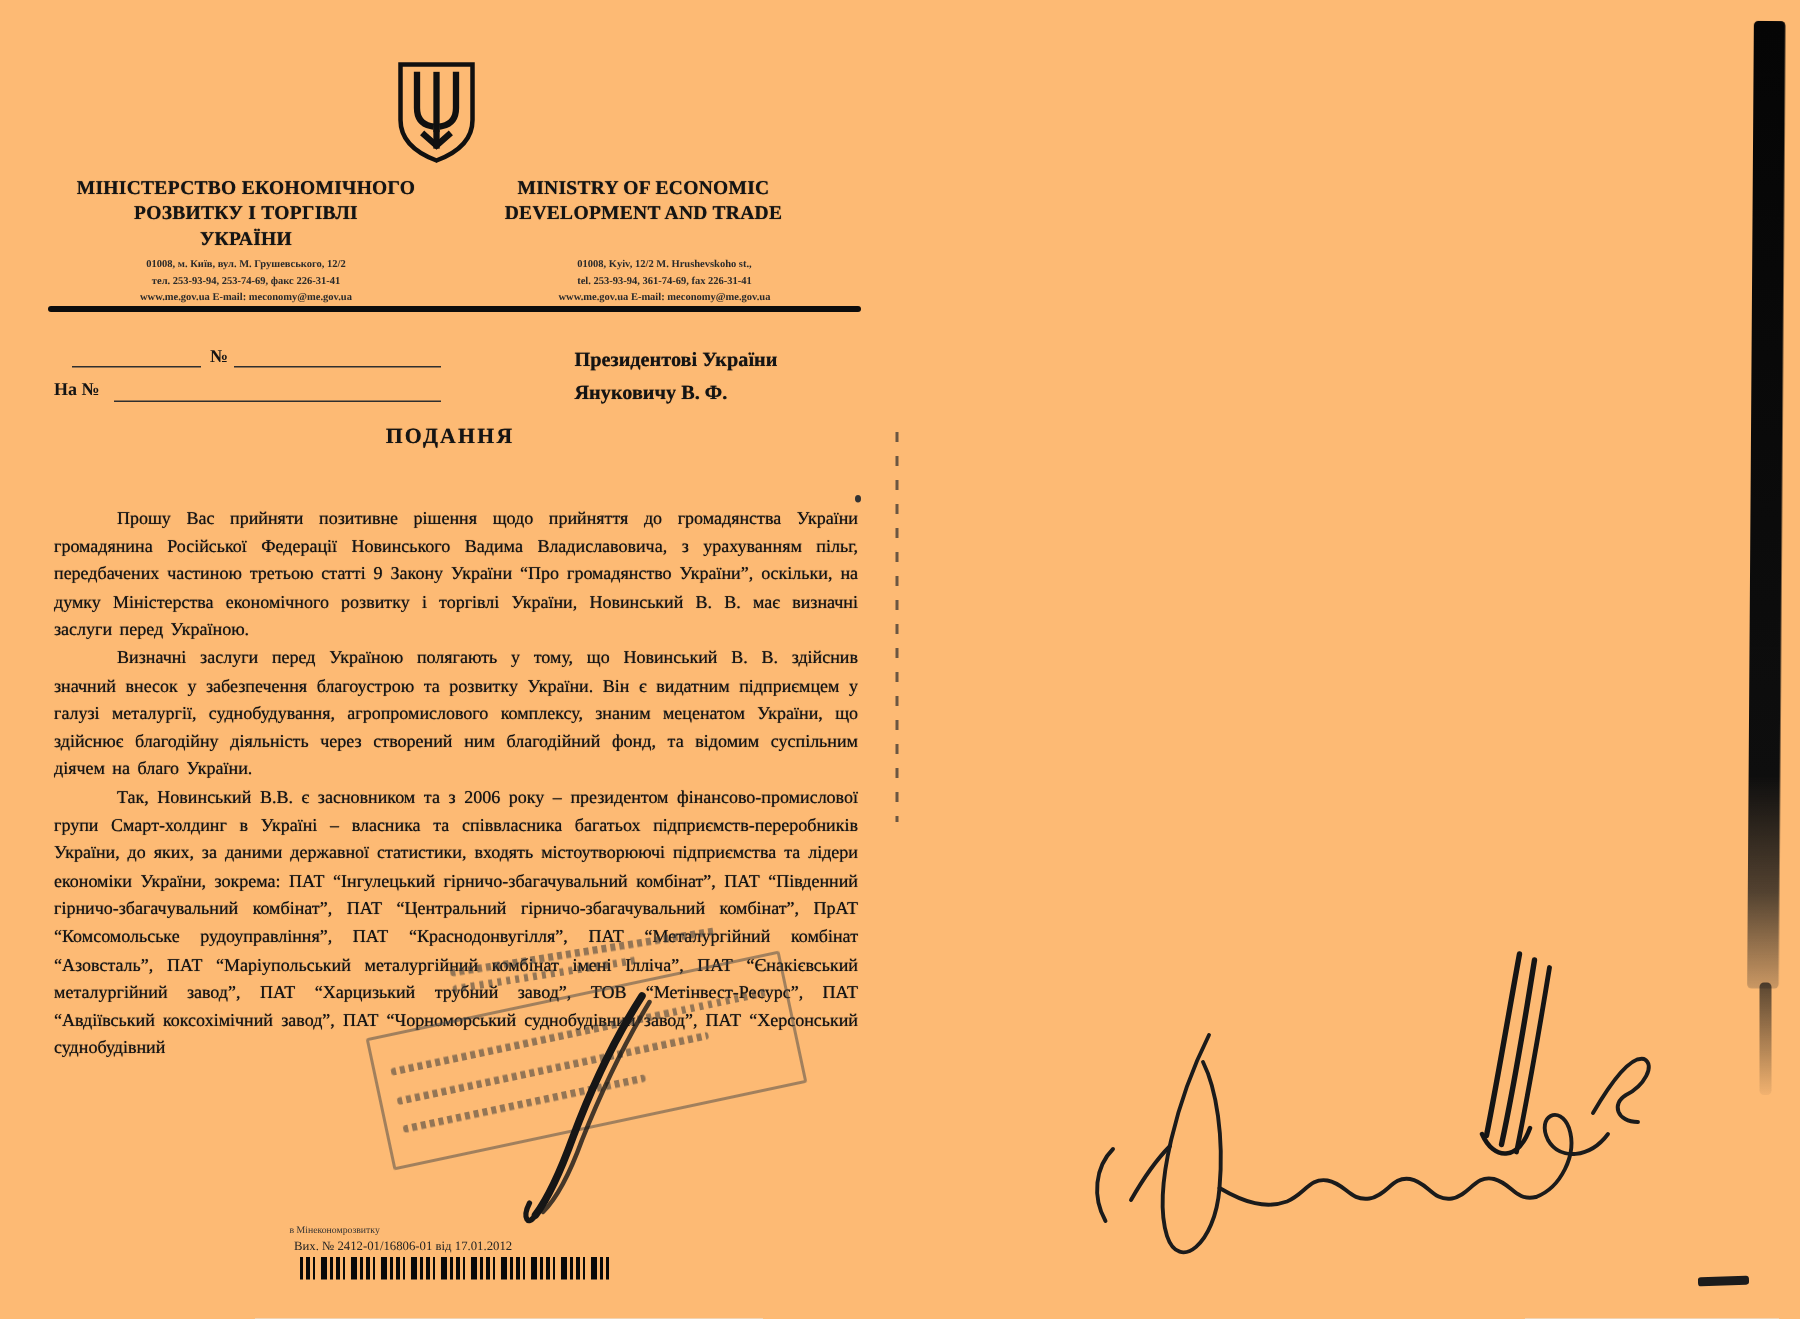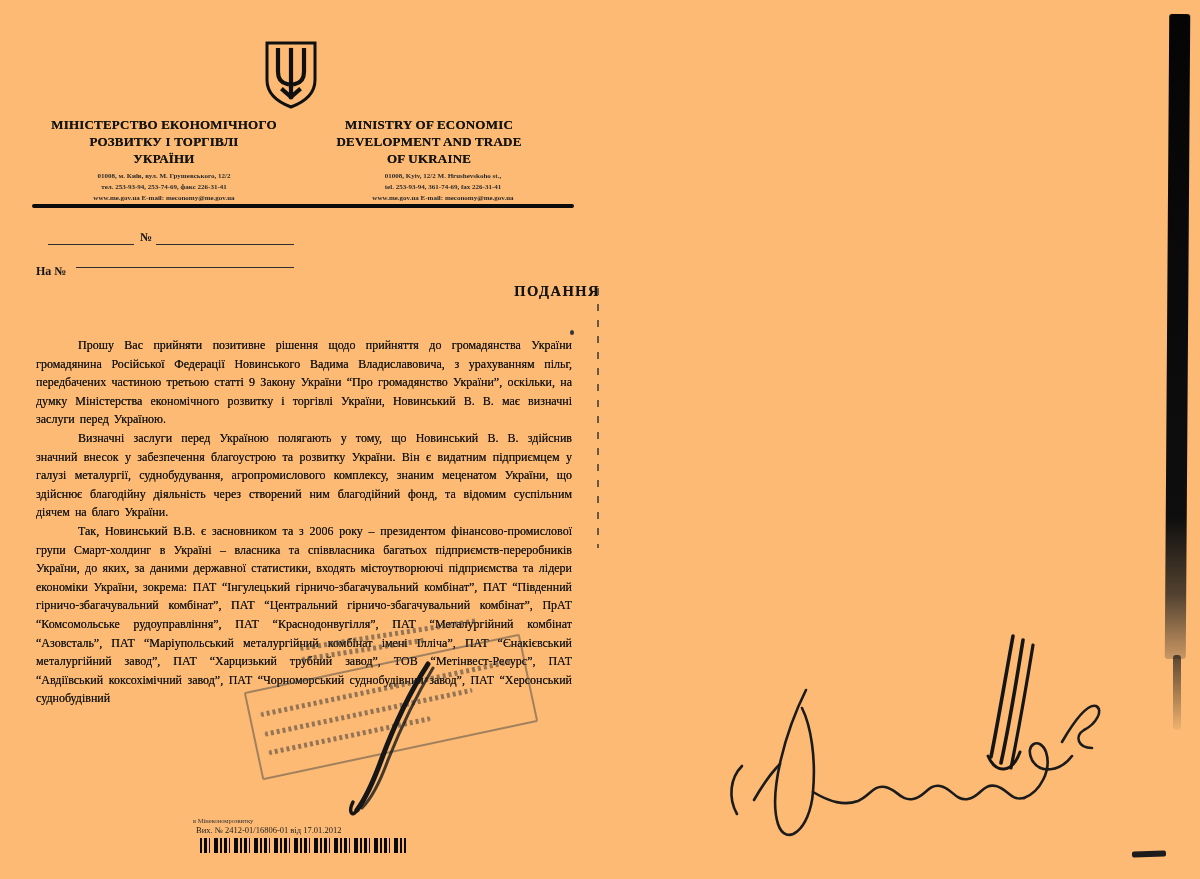--- a/index.html
+++ b/index.html
@@ -13,21 +13,21 @@
   
   .org-name{font-weight:bold;font-size:13px;line-height:1.32;text-align:center;
             letter-spacing:.2px;text-shadow:0 0 .6px rgba(0,0,0,.75);}
   .org-addr{font-size:7px;font-weight:600;line-height:1.55;text-align:center;color:#2a2a2a;
             filter:blur(.25px);}
   .org-addr .uline{}
   .rule{background:#0c0c0c;border-radius:2px;}
   .refline{border-bottom:1.6px solid #2f2f2f;height:1px;}
   .reflabel{font-size:12px;font-weight:bold;}
   .addressee{font-weight:bold;font-size:13.5px;line-height:1.6;text-shadow:0 0 .5px rgba(0,0,0,.7);}
-  .doc-title{font-weight:bold;font-size:14.5px;letter-spacing:1.5px;text-align:right;
+  .doc-title{font-weight:bold;font-size:14.5px;letter-spacing:1.5px;text-align:center;
              text-shadow:0 0 .5px rgba(0,0,0,.7);}
 
   
   .body{position:absolute;text-align:justify;text-shadow:0 0 .55px rgba(10,10,10,.8);}
   #body-left{left:36px;top:336px;width:536px;font-size:12px;line-height:1.55;word-spacing:2px;}
   .body p{margin:0;text-indent:42px;}
 
   
   .foot-dept{font-size:6.5px;color:#333;filter:blur(.3px);}
   .foot-reg{font-size:8.5px;color:#222;filter:blur(.25px);}
@@ -82,42 +82,45 @@
 
     <div class="abs org-name" style="left:36px;top:116px;width:256px;">
       <div>МІНІСТЕРСТВО ЕКОНОМІЧНОГО</div>
       <div>РОЗВИТКУ І ТОРГІВЛІ</div>
       <div>УКРАЇНИ</div>
     </div>
     <div class="abs org-name" style="left:300px;top:116px;width:258px;">
 
       <div>MINISTRY OF ECONOMIC</div>
       <div>DEVELOPMENT AND TRADE</div>
-      <div>OF UKRAINE</div>
     </div>
 
     <div class="abs org-addr" style="left:36px;top:171px;width:256px;">
       <div>01008, м. Київ, вул. М. Грушевського, 12/2</div>
       <div>тел. 253-93-94, 253-74-69, факс 226-31-41</div>
       <div class="uline">www.me.gov.ua  E-mail: meconomy@me.gov.ua</div>
     </div>
     <div class="abs org-addr" style="left:314px;top:171px;width:258px;">
       <div>01008, Kyiv, 12/2 M. Hrushevskoho st.,</div>
       <div>tel. 253-93-94, 361-74-69, fax 226-31-41</div>
       <div class="uline">www.me.gov.ua  E-mail: meconomy@me.gov.ua</div>
     </div>
 
     <div class="abs rule" style="left:32px;top:204px;width:542px;height:4px;"></div>
 
     <div class="abs refline" style="left:48px;top:243px;width:86px;"></div>
     <div class="abs reflabel" style="left:140px;top:230px;">№</div>
     <div class="abs refline" style="left:156px;top:243px;width:138px;"></div>
-    <div class="abs reflabel" style="left:36px;top:264px;font-family:Liberation Serif, serif;">На №</div>
+    <div class="abs reflabel" style="left:36px;top:252px;font-family:Liberation Serif, serif;">На №</div>
     <div class="abs refline" style="left:76px;top:266px;width:218px;"></div>
 
+    <div class="abs addressee" style="left:383px;top:229px;">
+      <div>Президентові України</div>
+      <div>Януковичу В. Ф.</div>
+    </div>
 
     <div class="abs doc-title" style="left:0;top:283px;width:600px;">ПОДАННЯ</div>
 
     <div class="body" id="body-left">
       <p>Прошу Вас прийняти позитивне рішення щодо прийняття до громадянства України громадянина Російської Федерації Новинського Вадима Владиславовича, з урахуванням пільг, передбачених частиною третьою статті 9 Закону України “Про громадянство України”, оскільки, на думку Міністерства економічного розвитку і торгівлі України, Новинський В. В. має визначні заслуги перед Україною.</p>
       <p>Визначні заслуги перед Україною полягають у тому, що Новинський В. В. здійснив значний внесок у забезпечення благоустрою та розвитку України. Він є видатним підприємцем у галузі металургії, суднобудування, агропромислового комплексу, знаним меценатом України, що здійснює благодійну діяльність через створений ним благодійний фонд, та відомим суспільним діячем на благо України.</p>
       <p>Так, Новинський В.В. є засновником та з 2006 року – президентом фінансово-промислової групи Смарт-холдинг в Україні – власника та співвласника багатьох підприємств-переробників України, до яких, за даними державної статистики, входять містоутворюючі підприємства та лідери економіки України, зокрема: ПАТ “Інгулецький гірничо-збагачувальний комбінат”, ПАТ “Південний гірничо-збагачувальний комбінат”, ПАТ “Центральний гірничо-збагачувальний комбінат”, ПрАТ “Комсомольське рудоуправління”, ПАТ “Краснодонвугілля”, ПАТ “Металургійний комбінат “Азовсталь”, ПАТ “Маріупольський металургійний комбінат імені Ілліча”, ПАТ “Єнакієвський металургійний завод”, ПАТ “Харцизький трубний завод”, ТОВ “Метінвест-Ресурс”, ПАТ “Авдіївський коксохімічний завод”, ПАТ “Чорноморський суднобудівний завод”, ПАТ “Херсонський суднобудівний</p>
     </div>
 
     <div class="abs foot-dept" style="left:193px;top:817px;">в Мінекономрозвитку</div>

